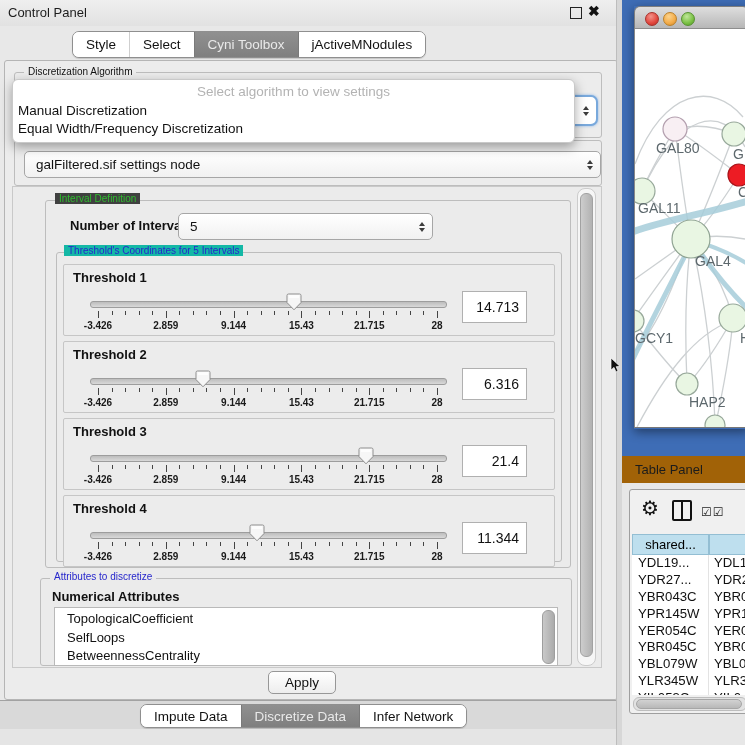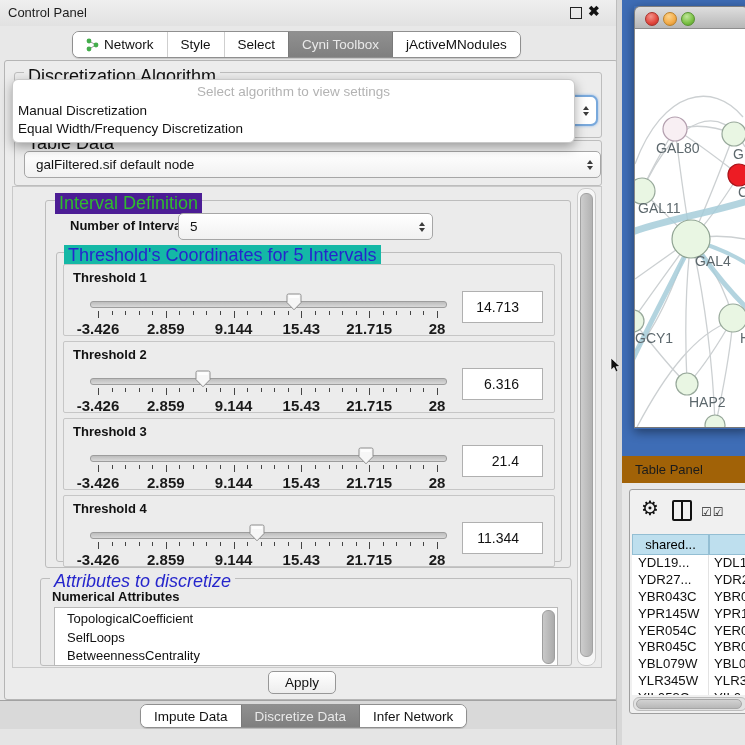--- a/index.html
+++ b/index.html
@@ -11,21 +11,21 @@
   .float-ic{position:absolute;left:570px;top:7px;width:10px;height:10px;border:1.6px solid #222;background:transparent;}
   .close-ic{position:absolute;left:588px;top:3px;font-size:14px;font-weight:900;color:#111;}
   .tabstrip{left:0;top:26px;width:620px;height:34px;background:#e8e8e8;}
   .tabgroup{position:absolute;display:inline-flex;border:1px solid #8f8f8f;border-radius:7px;overflow:hidden;background:#fff;box-shadow:0 1px 1px rgba(0,0,0,.15);}
   .tab{display:flex;align-items:center;gap:5px;padding:0 13px;font-size:13.5px;color:#111;background:#fff;border-left:1px solid #cfcfcf;cursor:default;height:100%;}
   .tab:first-child{border-left:none;}
   .tab.sel{background:linear-gradient(#909090,#7f7f7f);color:#e9e9e9;border-left-color:#7a7a7a;}
   .tab.sel + .tab{border-left-color:#7a7a7a;}
   .outer{left:4px;top:60px;width:612px;height:638px;background:#ececec;border:1px solid #b5b5b5;border-radius:3px;}
   .groupbox{position:absolute;border:1px solid #bdbdbd;border-radius:3px;background:#ececec;}
-  .glabel{position:absolute;font-size:18px;background:#ececec;padding:0 4px;color:#111;white-space:nowrap;}
+  .glabel{position:absolute;font-size:10px;background:#ececec;padding:0 4px;color:#111;white-space:nowrap;}
   .glabel.green{color:#2fbb2f;}
   .glabel.blue{color:#2626cc;}
   
   .combo{position:absolute;background:linear-gradient(#ffffff,#f1f1f1);border:1px solid #a6a6a6;border-radius:5px;font-size:13.5px;color:#111;display:flex;align-items:center;padding-left:11px;box-shadow:inset 0 1px 0 rgba(255,255,255,.8);}
   .stepper{position:absolute;right:7px;top:50%;transform:translateY(-50%);display:flex;flex-direction:column;gap:2px;}
   .tri-up{width:0;height:0;border-left:3.5px solid transparent;border-right:3.5px solid transparent;border-bottom:4.5px solid #3c3c3c;}
   .tri-down{width:0;height:0;border-left:3.5px solid transparent;border-right:3.5px solid transparent;border-top:4.5px solid #3c3c3c;}
   
   .popup{left:12px;top:79px;width:561px;height:62px;background:#fff;border:1px solid #c9c9c9;border-radius:6px;box-shadow:0 4px 12px rgba(0,0,0,.35);z-index:30;}
   .popup .prompt{position:absolute;top:4px;left:0;right:0;text-align:center;font-size:13.5px;color:#b3b3b3;}
@@ -37,22 +37,22 @@
   .vscroll{left:577px;top:188px;width:17px;height:476px;background:#f6f6f6;border:1px solid #cccccc;border-radius:8px;z-index:5;}
   .vscroll .thumb{position:absolute;left:2px;top:4px;width:11px;height:462px;border-radius:6px;background:linear-gradient(90deg,#cdcdcd,#b2b2b2);border:1px solid #a2a2a2;}
   .boldlab{position:absolute;font-weight:bold;font-size:13px;color:#111;}
   
   .thr-row{position:absolute;left:63px;width:490px;height:70px;background:#ececec;border:1px solid #c6c6c6;border-radius:2px;}
   .thr-label{position:absolute;left:9px;top:5px;font-weight:bold;font-size:13px;color:#111;}
   .track{position:absolute;left:26px;top:36px;width:355px;height:5px;border-radius:3px;background:linear-gradient(#bdbdbd,#d9d9d9);border:1px solid #9d9d9d;}
   .thumbsvg{position:absolute;top:28px;z-index:2;}
   .tick{position:absolute;top:46px;width:1px;height:4px;background:#444;}
   .tick.major{height:7px;}
-  .ticklabel{position:absolute;top:55px;transform:translateX(-50%);font-size:15px;font-weight:bold;color:#1a1a1a;white-space:nowrap;}
-  .valuebox{position:absolute;left:398px;top:26px;width:56px;height:30px;background:#fff;border:1px solid #b0b0b0;font-size:14px;color:#111;display:flex;align-items:center;justify-content:flex-end;padding-right:23px;}
+  .ticklabel{position:absolute;top:55px;transform:translateX(-50%);font-size:10px;font-weight:bold;color:#1a1a1a;white-space:nowrap;}
+  .valuebox{position:absolute;left:398px;top:26px;width:56px;height:30px;background:#fff;border:1px solid #b0b0b0;font-size:14px;color:#111;display:flex;align-items:center;justify-content:flex-end;padding-right:7px;}
   
   .listbox{position:absolute;left:54px;top:607px;width:502px;height:57px;background:#fff;border:1px solid #b9b9b9;overflow:hidden;}
   .listbox .item{font-size:13px;color:#111;padding-left:12px;line-height:18.5px;}
   .lscroll{position:absolute;right:2px;top:2px;width:11px;height:52px;border-radius:6px;background:linear-gradient(90deg,#c9c9c9,#ababab);border:1px solid #9e9e9e;}
   .applybtn{left:268px;top:671px;width:66px;height:21px;background:linear-gradient(#ffffff,#ededed);border:1px solid #979797;border-radius:5px;font-size:13.5px;color:#111;display:flex;align-items:center;justify-content:center;}
   .bstrip{left:0;top:700px;width:620px;height:28px;background:#d9d9d9;border-top:1px solid #a2a2a2;border-bottom:1px solid #a8a8a8;}
   .below-strip{left:0;top:729px;width:620px;height:16px;background:#e5e5e5;}
   
   .divider{left:616px;top:0;width:6px;height:745px;background:#d7d7d7;border-left:1px solid #bdbdbd;border-right:1px solid #9f9f9f;}
   .bluebg{left:622px;top:0;width:123px;height:456px;background:#3e6db6;}
@@ -84,30 +84,20 @@
 
   <div class="abs titlebar">
     <span class="t">Control Panel</span>
     <span class="float-ic"></span>
     <span class="close-ic">✖</span>
   </div>
 
   <div class="abs tabstrip">
     <div class="tabgroup" id="topTabs" style="left:72px;top:5px;height:25px;">
         <div class="tab">
-          <svg width="13" height="14">
-            <line x1="3" y1="3" x2="10" y2="7" stroke="#9a9a9a"></line>
-            <line x1="3" y1="11" x2="10" y2="7" stroke="#9a9a9a"></line>
-            <circle cx="3" cy="3" r="2.4" fill="#44ad4c"></circle>
-            <circle cx="3" cy="11" r="2.4" fill="#44ad4c"></circle>
-            <circle cx="10" cy="7" r="2.4" fill="#44ad4c"></circle>
-          </svg>
-          <span>Network</span>
-        </div>
-        <div class="tab">
           <span>Style</span>
         </div>
         <div class="tab">
           <span>Select</span>
         </div>
         <div class="tab sel">
           <span>Cyni Toolbox</span>
         </div>
         <div class="tab">
           <span>jActiveMNodules</span>
@@ -131,31 +121,31 @@
     <div class="prompt">Select algorithm to view settings</div>
     <div id="ddOptions" style="position:absolute;left:2px;top:22px;right:2px;">
         <div class="dd-option hl">Manual Discretization</div>
         <div class="dd-option">Equal Width/Frequency Discretization</div>
       </div>
   </div>
 
   <div class="abs groupbox" style="left:14px;top:140px;width:586px;height:44px;"></div>
   <div class="abs glabel" style="left:24px;top:133px;">Table Data</div>
   <div class="abs combo" style="left:24px;top:151px;width:564px;height:25px;">
-    <span>galFiltered.sif default node</span>
+    <span>galFiltered.sif settings node</span>
     <div class="stepper">
         <div class="tri-up"></div>
         <div class="tri-down"></div>
       </div>
   </div>
 
   <div class="abs scrollarea"></div>
 
   <div class="abs groupbox" style="left:45px;top:200px;width:524px;height:366px;background:#ebebeb;"></div>
-  <div class="abs glabel green" style="left:55px;top:193px;background:#4c1d95;">Interval Definition</div>
+  <div class="abs glabel green" style="left:55px;top:193px;background:#404040;">Interval Definition</div>
 
   <div class="abs boldlab" style="left:70px;top:218px;">Number of Intervals</div>
   <div class="abs combo" style="left:178px;top:213px;width:242px;height:25px;">
     <span>5</span>
     <div class="stepper">
         <div class="tri-up"></div>
         <div class="tri-down"></div>
       </div>
   </div>
 
@@ -322,21 +312,21 @@
         <div class="ticklabel" style="left: 373px;">28</div>
         <svg width="16" height="18" class="thumbsvg" style="left: 185.328px;">
           <path d="M2.5 1 H13.5 A1.5 1.5 0 0 1 15 2.5 V9.6 L8 16.8 L1 9.6 V2.5 A1.5 1.5 0 0 1 2.5 1 Z" fill="#f6f6f6" stroke="#8f8f8f"></path>
           <path d="M3 2.2 H13 V5 H3 Z" fill="#ffffff" opacity="0.8"></path>
         </svg>
         <div class="valuebox">11.344</div>
       </div>
     </div>
 
   <div class="abs groupbox" style="left:40px;top:578px;width:530px;height:86px;background:#ebebeb;"></div>
-  <div class="abs glabel blue" style="left:50px;top:571px;background:#ebebeb;font-style:italic;">Attributes to discretize</div>
+  <div class="abs glabel blue" style="left:50px;top:571px;background:#ebebeb;">Attributes to discretize</div>
   <div class="abs boldlab" style="left:52px;top:589px;text-align:center;">Numerical Attributes</div>
   <div class="abs listbox">
     <div id="attrList" style="padding-top:2px;">
         <div class="item">TopologicalCoefficient</div>
         <div class="item">SelfLoops</div>
         <div class="item">BetweennessCentrality</div>
       </div>
     <div class="lscroll"></div>
   </div>
 

